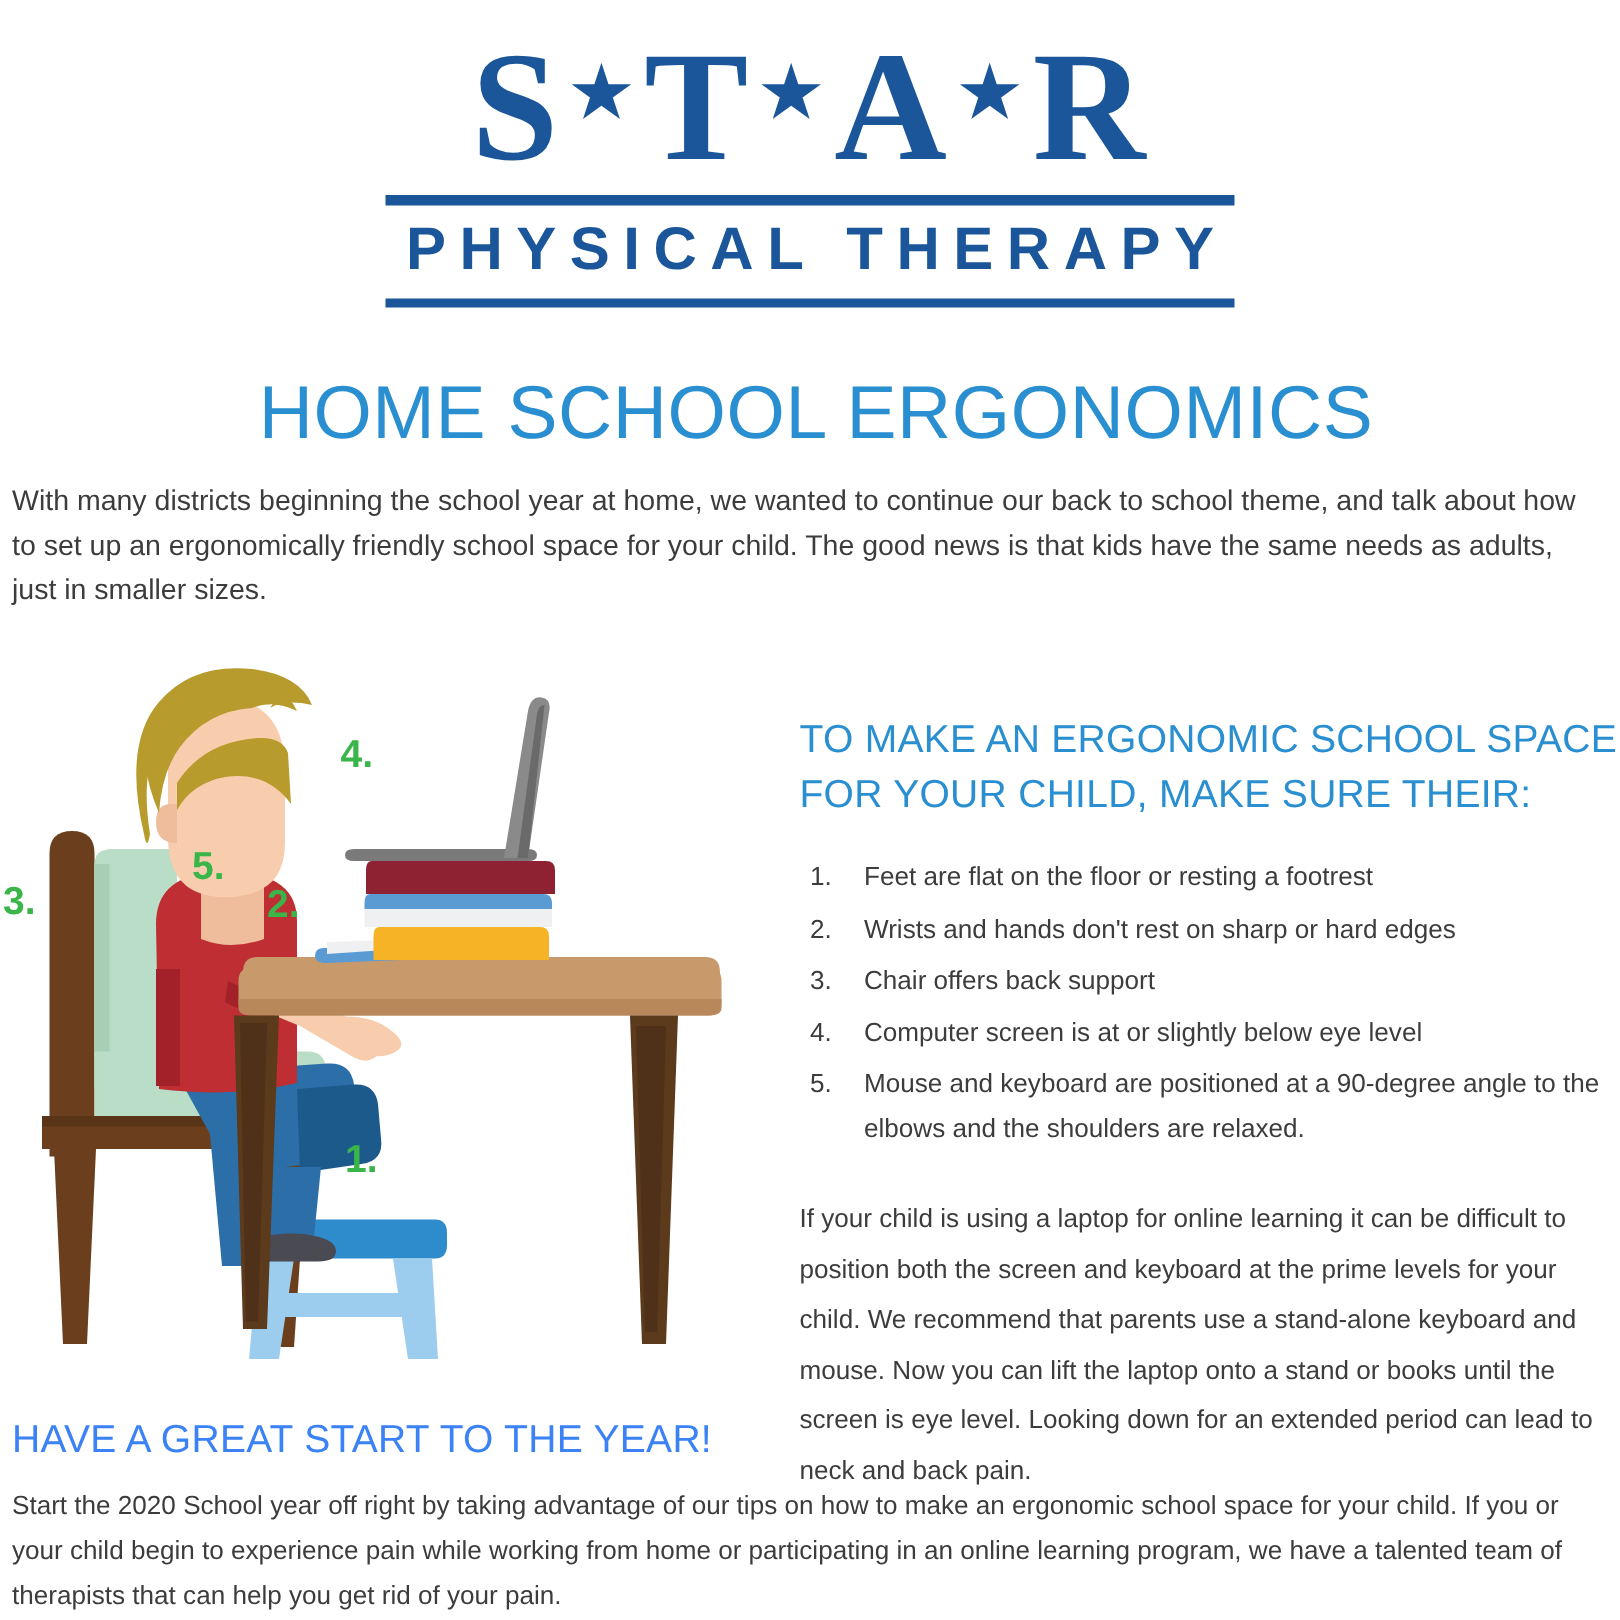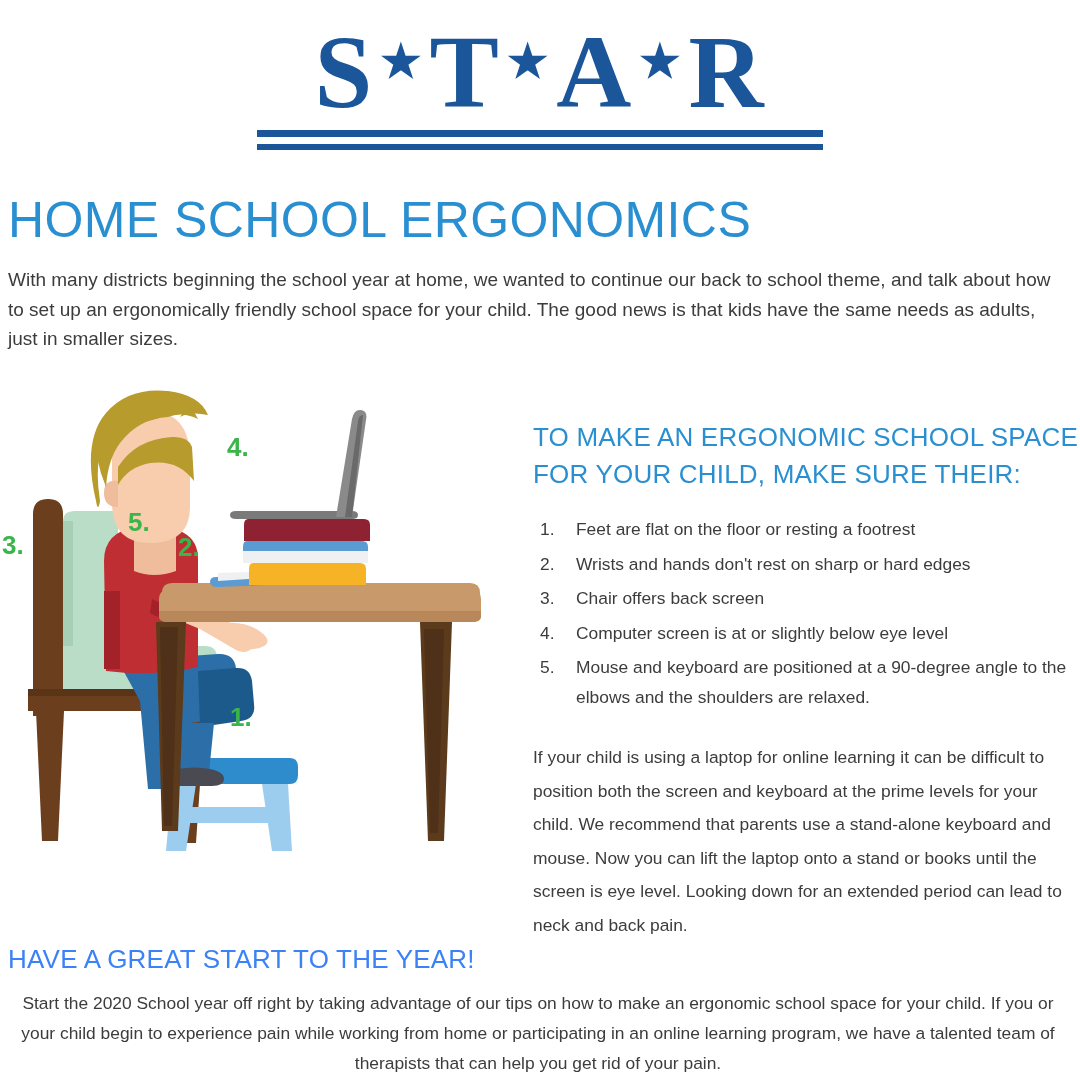--- a/index.html
+++ b/index.html
@@ -59,20 +59,21 @@
   }
 
   
   .page-title {
     font-size: 50px;
     font-weight: 400;
     color: #2a8fd0;
     letter-spacing: 0.4px;
     margin: 44px 0 0 8px;
     line-height: 1.06;
+    text-align: center;
   }
   .intro {
     font-size: 19px;
     line-height: 1.55;
     color: #3c3c3c;
     margin: 18px 0 0 8px;
     width: 1062px;
   }
 
   
@@ -143,37 +144,37 @@
     color: #3b82f6;
     letter-spacing: 0.2px;
     line-height: 1.2;
   }
   .footer-para {
     font-size: 17.4px;
     line-height: 1.73;
     color: #3c3c3c;
     margin-top: 13px;
     width: 1060px;
-    text-align: center;
   }
 </style>
 </head>
 <body>
 
 <div class="logo-block">
   <div class="logo-wordmark">
     <span>S</span>
     <span class="star">★</span>
     <span>T</span>
     <span class="star">★</span>
     <span>A</span>
     <span class="star">★</span>
     <span>R</span>
   </div>
   <div class="logo-rule"></div>
+  <div class="logo-sub">PHYSICAL THERAPY</div>
   <div class="logo-rule thin"></div>
 </div>
 
 <h1 class="page-title">HOME SCHOOL ERGONOMICS</h1>
 <p class="intro">With many districts beginning the school year at home, we wanted to continue our back to school theme, and talk about how to set up an ergonomically friendly school space for your child. The good news is that kids have the same needs as adults, just in smaller sizes.</p>
 
 <div class="body-cols">
 
   <div class="illus">
     <svg viewBox="0 0 510 490" width="510" height="490" xmlns="http://www.w3.org/2000/svg">
@@ -274,21 +275,21 @@
         <text x="230" y="355">1.</text>
       </g>
     </svg>
   </div>
 
   <div class="right-col">
     <div class="section-head">TO MAKE AN ERGONOMIC SCHOOL SPACE FOR YOUR CHILD, MAKE SURE THEIR:</div>
     <ol class="tips">
       <li>Feet are flat on the floor or resting a footrest</li>
       <li>Wrists and hands don't rest on sharp or hard edges</li>
-      <li>Chair offers back screen</li>
+      <li>Chair offers back support</li>
       <li>Computer screen is at or slightly below eye level</li>
       <li>Mouse and keyboard are positioned at a 90-degree angle to the elbows and the shoulders are relaxed.</li>
     </ol>
     <p class="para-right">If your child is using a laptop for online learning it can be difficult to position both the screen and keyboard at the prime levels for your child. We recommend that parents use a stand-alone keyboard and mouse. Now you can lift the laptop onto a stand or books until the screen is eye level. Looking down for an extended period can lead to neck and back pain.</p>
   </div>
 </div>
 
 <div class="footer">
   <div class="footer-head">HAVE A GREAT START TO THE YEAR!</div>
   <p class="footer-para">Start the 2020 School year off right by taking advantage of our tips on how to make an ergonomic school space for your child.  If you or your child begin to experience pain while working from home or participating in an online learning program, we have a talented team of therapists that can help you get rid of your pain.</p>

